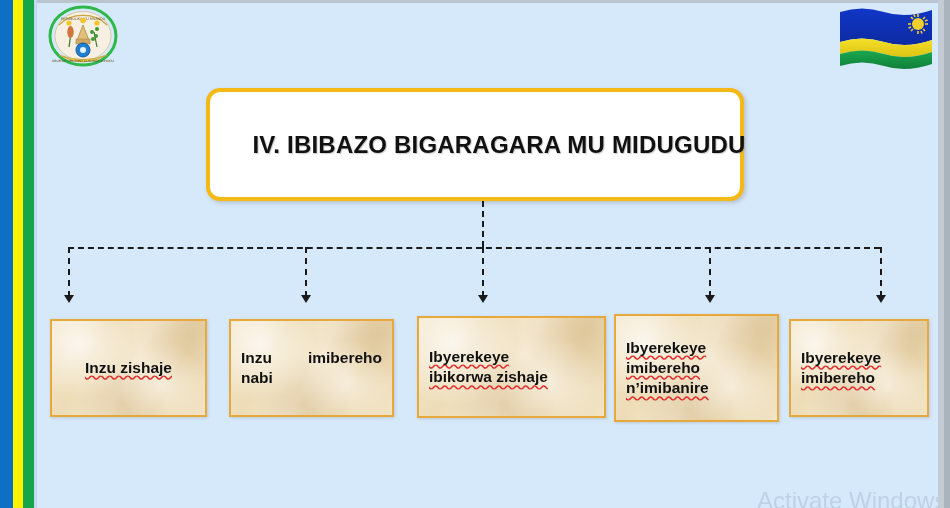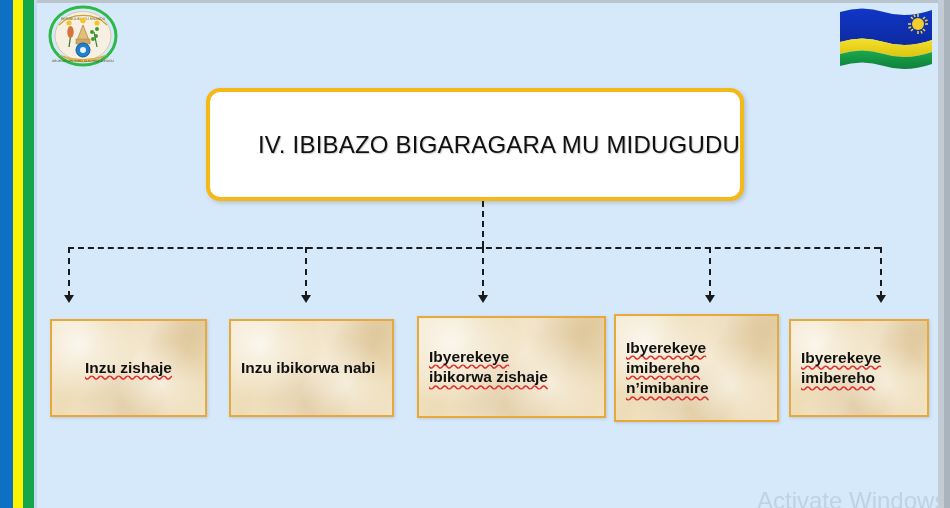--- a/index.html
+++ b/index.html
@@ -84,21 +84,21 @@
     border: 4px solid #f5b917;
     border-radius: 14px;
     box-sizing: border-box;
     box-shadow: 2px 2px 4px rgba(120,120,120,0.35);
     display: flex;
     align-items: center;
     justify-content: center;
   }
   .title-text {
     font-size: 24px;
-    font-weight: normal;
+    font-weight: bold;
     color: #111111;
     letter-spacing: 0.2px;
     text-align: center;
     text-shadow: 1px 1px 1px rgba(150,150,150,0.5);
     white-space: nowrap;
     margin-left: 48px;
   }
 
   
   .conn {
@@ -275,21 +275,21 @@
   <div class="arrow-head" style="left:705px; top:295px;"></div>
 
   <div class="conn conn-v" style="left:880px; top:247px; height:50px;"></div>
   <div class="arrow-head" style="left:876px; top:295px;"></div>
 
   <div class="leaf leaf-center" style="left:50px; top:319px; width:157px; height:98px;">
     <div class="leaf-text"><span class="sp">Inzu zishaje</span></div>
   </div>
 
   <div class="leaf leaf-justify" style="left:229px; top:319px; width:165px; height:98px;">
-    <div class="leaf-text"><span>Inzu ibikorwa nabi</span></div>
+    <div class="leaf-text"><span>Inzu imibereho nabi</span></div>
   </div>
 
   <div class="leaf" style="left:417px; top:316px; width:189px; height:102px;">
     <div class="leaf-text"><span class="sp">Ibyerekeye</span><br><span class="sp">ibikorwa zishaje</span></div>
   </div>
 
   <div class="leaf" style="left:614px; top:314px; width:165px; height:108px;">
     <div class="leaf-text"><span class="sp">Ibyerekeye</span><br><span class="sp">imibereho</span><br><span class="sp">n’imibanire</span></div>
   </div>
 

